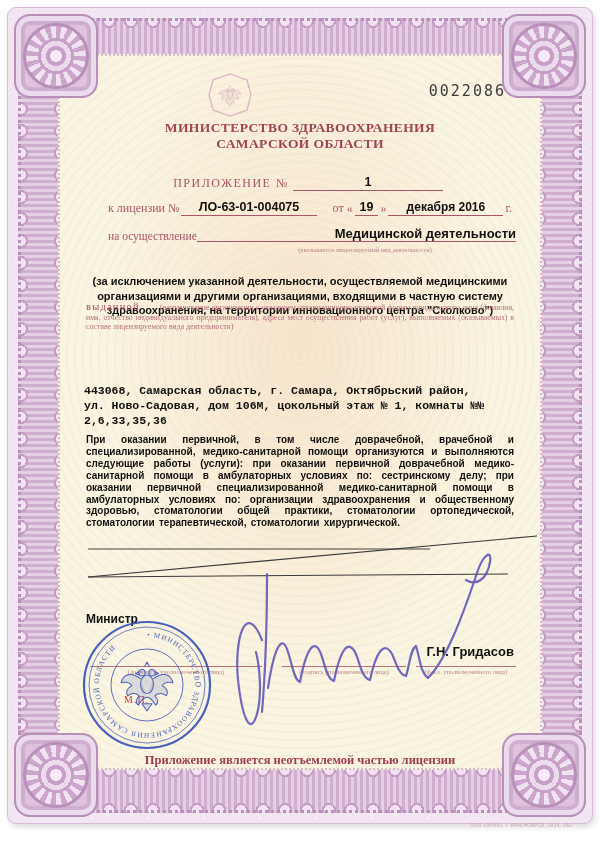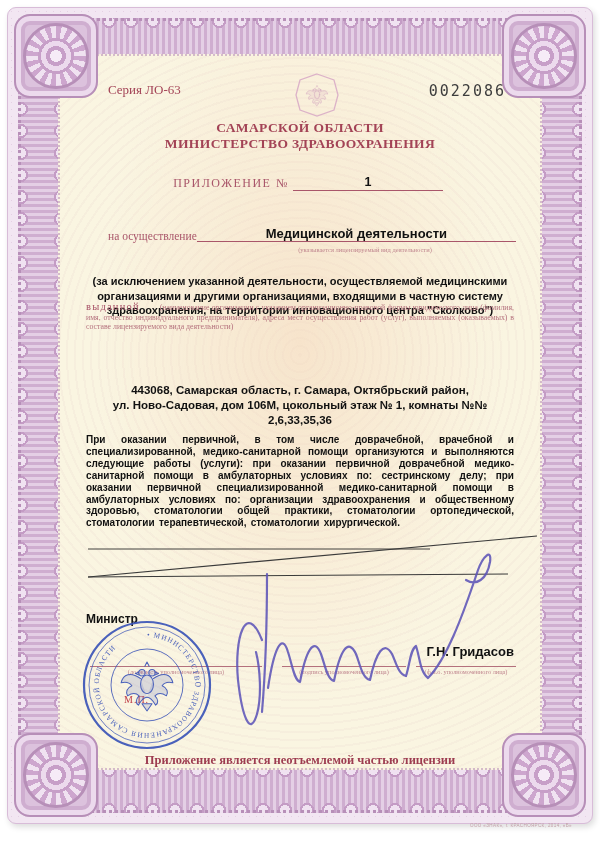--- a/index.html
+++ b/index.html
@@ -51,29 +51,29 @@
   .emblem-box{flex:1;text-align:center;margin-top:-10px;}
   .serial{width:130px;text-align:right;padding-right:10px;font-family:"DejaVu Sans Mono",monospace;
           font-size:15px;letter-spacing:2px;color:#3d3d3d;}
   .ministry{position:absolute;top:64px;left:0;right:0;text-align:center;font-family:"Liberation Serif",serif;
             font-weight:700;font-size:13.5px;line-height:16px;color:#a34356;letter-spacing:.4px;}
   .annex-row{position:absolute;top:118px;left:24px;right:8px;display:flex;align-items:flex-end;justify-content:center;}
   .lbl{font-family:"Liberation Serif",serif;color:#a9566a;font-size:12px;white-space:nowrap;}
   .blank{border-bottom:1.3px solid #a9566a;text-align:center;font-weight:700;font-size:12.5px;line-height:1.3;color:#111;}
   .license-row{position:absolute;top:143px;left:24px;right:4px;display:flex;align-items:flex-end;gap:2px;}
   .activity-row{position:absolute;top:170px;left:24px;right:0;display:flex;align-items:flex-end;}
-  .act-line{flex:1;border-bottom:1.2px solid #a9566a;text-align:center;font-weight:700;font-size:13px;}
+  .act-line{flex:1;border-bottom:1.2px solid #a9566a;text-align:right;font-weight:700;font-size:13px;}
   .act-hint{position:absolute;top:190px;left:130px;right:0;text-align:center;font-family:"Liberation Serif",serif;
             font-size:6.5px;color:#c0868f;}
   .note{position:absolute;top:197px;left:2px;right:2px;text-align:center;font-weight:700;font-size:11px;line-height:14.5px;margin-top:21px;}
   .issued{position:absolute;top:246px;left:2px;right:2px;font-family:"Liberation Serif",serif;color:#b4707c;
           font-size:7.8px;line-height:9.6px;text-align:justify;}
   .issued-lbl{font-size:10.5px;letter-spacing:1.2px;color:#a9566a;margin-right:20px;}
   .org{position:absolute;top:280px;left:0;right:0;text-align:center;font-weight:700;font-size:13px;}
-  .addr{position:absolute;top:327px;left:0;right:0;text-align:center;font-weight:700;font-size:11.5px;line-height:15px;}
+  .addr{position:absolute;top:327px;left:0;right:0;text-align:left;font-weight:700;font-size:11.5px;line-height:15px;font-family:Liberation Mono, monospace;}
   .works{position:absolute;top:378px;left:2px;right:2px;text-align:justify;font-weight:700;
          font-size:10px;line-height:11.9px;word-spacing:1.6px;}
   .minister{position:absolute;top:556px;left:2px;font-weight:700;font-size:12px;}
   .signer{position:absolute;top:588px;right:2px;font-weight:700;font-size:13px;}
   .sigline{position:absolute;top:610px;border-top:1.1px solid #b4707c;text-align:center;
            font-family:"Liberation Serif",serif;font-size:6.3px;color:#c0868f;padding-top:1px;}
   .sigline.c1{left:6px;width:172px;}
   .sigline.c2{left:198px;width:124px;}
   .sigline.c3{left:332px;width:100px;}
   .footer-note{position:absolute;top:697px;left:0;right:0;text-align:center;font-family:"Liberation Serif",serif;
@@ -125,42 +125,50 @@
     <div class="corner br">
         <div class="plate"></div>
         <div class="rose"></div>
       </div>
   </div>
   <div class="inner"></div>
 
   <div class="content">
 
     <div class="row-header">
-      <div class="series serif red">Серия ЛО-63</div>
       <div class="emblem-box">
         <svg width="46" height="46" viewBox="0 0 46 46">
           <path d="M23 2 L40 8 L44 23 L40 38 L23 44 L6 38 L2 23 L6 8 Z" fill="none" stroke="#dcb2c8" stroke-width="1.3"></path>
           <g style="color:#d09ebc">
               <use href="#eagle-def" transform="translate(23,23) scale(0.30) translate(-67,-73)"></use>
             </g>
         </svg>
       </div>
       <div class="serial">0022086</div>
     </div>
 
     <div class="ministry">
+      <div>МИНИСТЕРСТВО ЗДРАВООХРАНЕНИЯ</div>
       <div>САМАРСКОЙ ОБЛАСТИ</div>
-      <div>МИНИСТЕРСТВО ЗДРАВООХРАНЕНИЯ</div>
     </div>
 
     <div class="annex-row">
       <span class="lbl" style="letter-spacing:1.5px;">ПРИЛОЖЕНИЕ  №</span>
       <span class="blank" style="width:150px;margin-left:4px;">1</span>
     </div>
 
+    <div class="license-row">
+      <span class="lbl">к лицензии №</span>
+      <span class="blank" style="width:148px;">ЛО-63-01-004075</span>
+      <span class="lbl" style="margin-left:14px;">от «</span>
+      <span class="blank" style="width:26px;">19</span>
+      <span class="lbl">»</span>
+      <span class="blank" style="width:126px;font-size:12px;">декабря 2016</span>
+      <span class="lbl">г.</span>
+    </div>
 
     <div class="activity-row">
       <span class="lbl" style="font-size:11.5px;">на осуществление</span>
       <span class="act-line">Медицинской деятельности</span>
     </div>
     <div class="act-hint">(указывается лицензируемый вид деятельности)</div>
 
     <div class="note">(за исключением указанной деятельности, осуществляемой медицинскими организациями и другими организациями, входящими в частную систему здравоохранения, на территории инновационного центра "Сколково")</div>
 
     <div class="issued">

